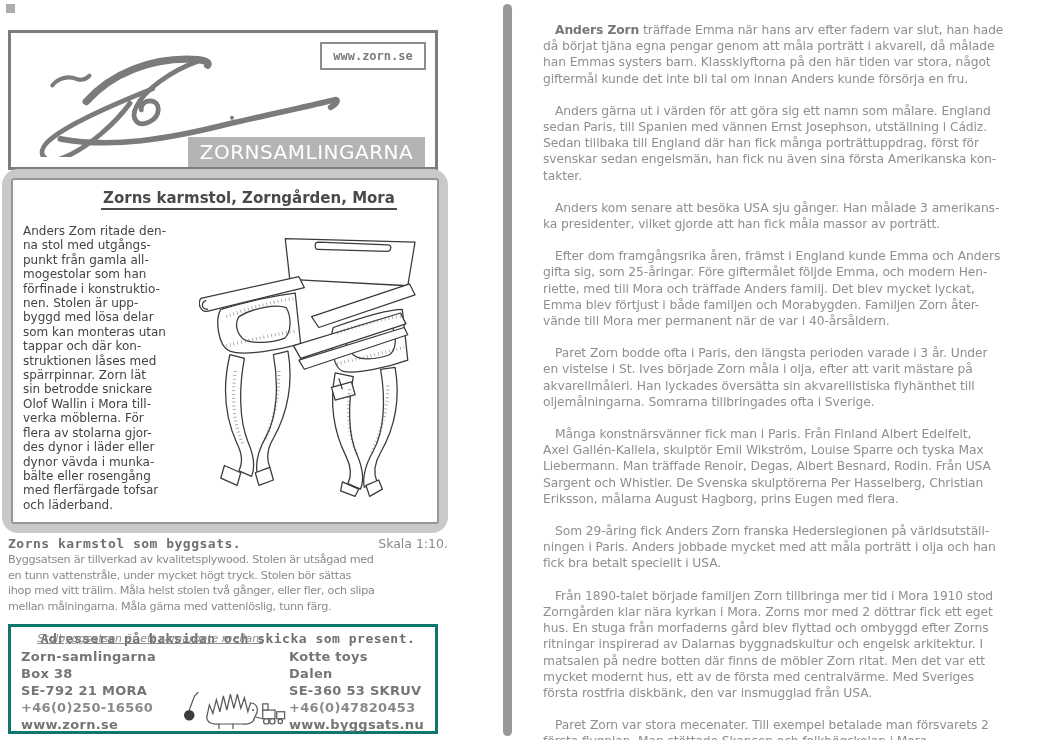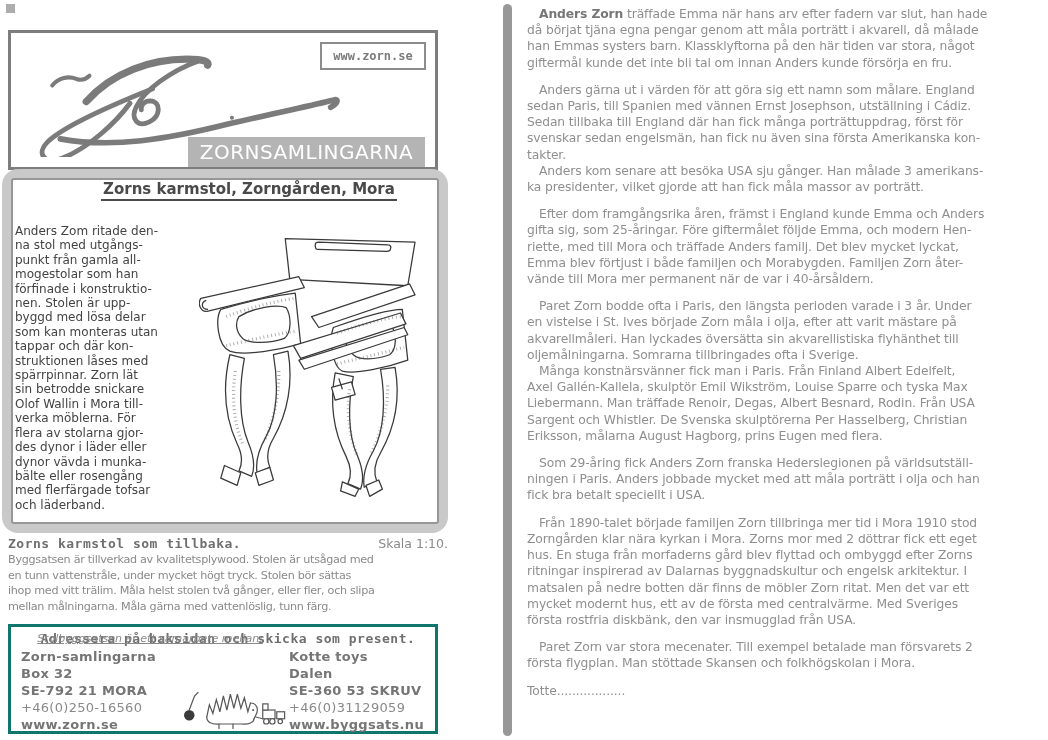--- a/index.html
+++ b/index.html
@@ -17,23 +17,23 @@
            text-align:center;line-height:24px;font-family:"DejaVu Sans Mono",monospace;
            font-weight:bold;font-size:12px;color:#7c7c7c;background:#fff;}
   .brand-band{position:absolute;right:10px;bottom:0;width:237px;height:30px;background:#b4b4b4;
               color:#fff;font-size:20px;letter-spacing:.5px;text-align:center;line-height:30px;}
 
   
   .chair-frame{left:2px;top:169px;width:446px;height:364px;background:#c9c9c9;border-radius:16px;
                padding:0;box-sizing:border-box;}
   .chair-inner{position:absolute;left:9px;top:9px;right:9px;bottom:9px;background:#fff;
                border:2px solid #979797;border-radius:3px;overflow:hidden;}
-  .chair-title{text-align:center;font-size:15px;font-weight:bold;color:#4a4a4a;padding-left:48px;}
+  .chair-title{margin-top:9px;text-align:center;font-size:15px;font-weight:bold;color:#4a4a4a;padding-left:48px;}
   .chair-title span{border-bottom:2px solid #4a4a4a;padding:0 2px 1px 2px;}
-  .chair-text{position:absolute;left:2px;top:44px;width:198px;font-size:12px;line-height:14.4px;
+  .chair-text{position:absolute;left:10px;top:44px;width:198px;font-size:12px;line-height:14.4px;
               color:#434343;white-space:pre-line;}
   .chair-svg{position:absolute;left:186px;top:34px;}
 
   
   .kit{left:8px;top:536px;width:440px;color:#8a8a8a;}
   .kit-row{display:flex;justify-content:space-between;align-items:baseline;}
   .kit-heading{font-family:"DejaVu Sans Mono",monospace;font-weight:bold;font-size:13px;
                letter-spacing:.5px;color:#6f6f6f;}
   .kit-scale{font-size:12.5px;color:#8a8a8a;}
   .kit-body{font-size:11.2px;letter-spacing:-.3px;line-height:15.6px;white-space:pre-line;margin-top:1px;}
@@ -41,30 +41,30 @@
            letter-spacing:.5px;color:#6f6f6f;text-align:center;margin-top:17px;}
 
   
   .partners-box{left:8px;top:624px;width:430px;height:110px;border:3px solid #0f766e;box-sizing:border-box;}
   .tagline{position:absolute;left:24px;top:5px;width:230px;text-align:center;font-size:11px;
            font-style:italic;text-decoration:underline;color:#8a8a8a;}
   .addr{position:absolute;top:21px;font-size:13px;line-height:17px;font-weight:bold;
         letter-spacing:.3px;color:#757575;}
   .addr-left{left:10px;}
   .addr-right{left:278px;}
-  .addr .phone{font-weight:normal;color:#8a8a8a;}
+  .addr .phone{font-weight:bold;color:#8a8a8a;}
   .hedgehog-svg{position:absolute;left:166px;top:34px;}
 
   
   .divider{left:503px;top:4px;width:9px;height:732px;background:#989898;border-radius:5px;}
 
   
   .article{left:527px;top:6px;width:516px;font-size:12.3px;line-height:16.2px;
            letter-spacing:-.1px;color:#8f8f8f;}
-  .para{margin:0;white-space:pre-line;text-indent:12px;}
+  .para{margin:16px;white-space:pre-line;text-indent:12px;}
   .para.gap{margin-top:11px;}
   .para b{color:#777;}
   .closing-row{display:flex;justify-content:space-between;margin-top:11px;}
 </style>
 </head>
 <body>
 
 <div class="page">
 
   <div class="abs corner-mark"></div>
@@ -152,44 +152,44 @@
           <path d="M88,160 C88,190 82,214 72,238"></path>
           <path d="M166,180 C162,208 166,232 174,252"></path>
           <path d="M208,176 C208,204 200,228 190,250"></path>
         </g>
       </svg>
     </div>
   </div>
 
   <div class="abs kit">
     <div class="kit-row">
-      <span class="kit-heading">Zorns karmstol som tillbaka.</span>
+      <span class="kit-heading">Zorns karmstol som byggsats.</span>
       <span class="kit-scale">Skala 1:10.</span>
     </div>
     <div class="kit-body">Byggsatsen är tillverkad av kvalitetsplywood. Stolen är utsågad med
 en tunn vattenstråle, under mycket högt tryck. Stolen bör sättas
 ihop med vitt trälim. Måla helst stolen två gånger, eller fler, och slipa
 mellan målningarna. Måla gärna med vattenlöslig, tunn färg.</div>
     <div class="kit-cta">Adressera på baksidan och skicka som present.</div>
   </div>
 
   <div class="abs partners-box">
     <div class="tagline">Stolbyggsatsen är ett samarbete mellan:</div>
     <div class="addr addr-left">
       <div>Zorn-samlingarna</div>
-      <div>Box  32</div>
+      <div>Box  38</div>
       <div>SE-792 21  MORA</div>
       <div class="phone">+46(0)250-16560</div>
       <div>www.zorn.se</div>
     </div>
     <div class="addr addr-right">
       <div>Kotte toys</div>
       <div>Dalen</div>
       <div>SE-360 53 SKRUV</div>
-      <div class="phone">+46(0)31129059</div>
+      <div class="phone">+46(0)47820453</div>
       <div>www.byggsats.nu</div>
     </div>
     <svg class="hedgehog-svg" width="112" height="70" viewBox="0 0 120 80">
       <g fill="none" stroke="#5a5a5a" stroke-width="1.4" stroke-linecap="round">
         <circle cx="10" cy="62" r="6" fill="#3c3c3c" stroke="none"></circle>
         <path d="M10,56 L16,40 L20,36"></path>
         <path d="M30,64 L33,50 L37,60 L41,44 L45,58 L49,40 L53,56 L57,38 L61,54 L65,38 L69,54 L73,42 L77,58 L80,48"></path>
         <path d="M80,48 C87,48 90,55 86,62 L84,66"></path>
         <circle cx="83" cy="56" r="1.2" fill="#5a5a5a" stroke="none"></circle>
         <path d="M30,64 C30,70 36,73 44,72 L70,72 C78,73 84,70 84,66"></path>

